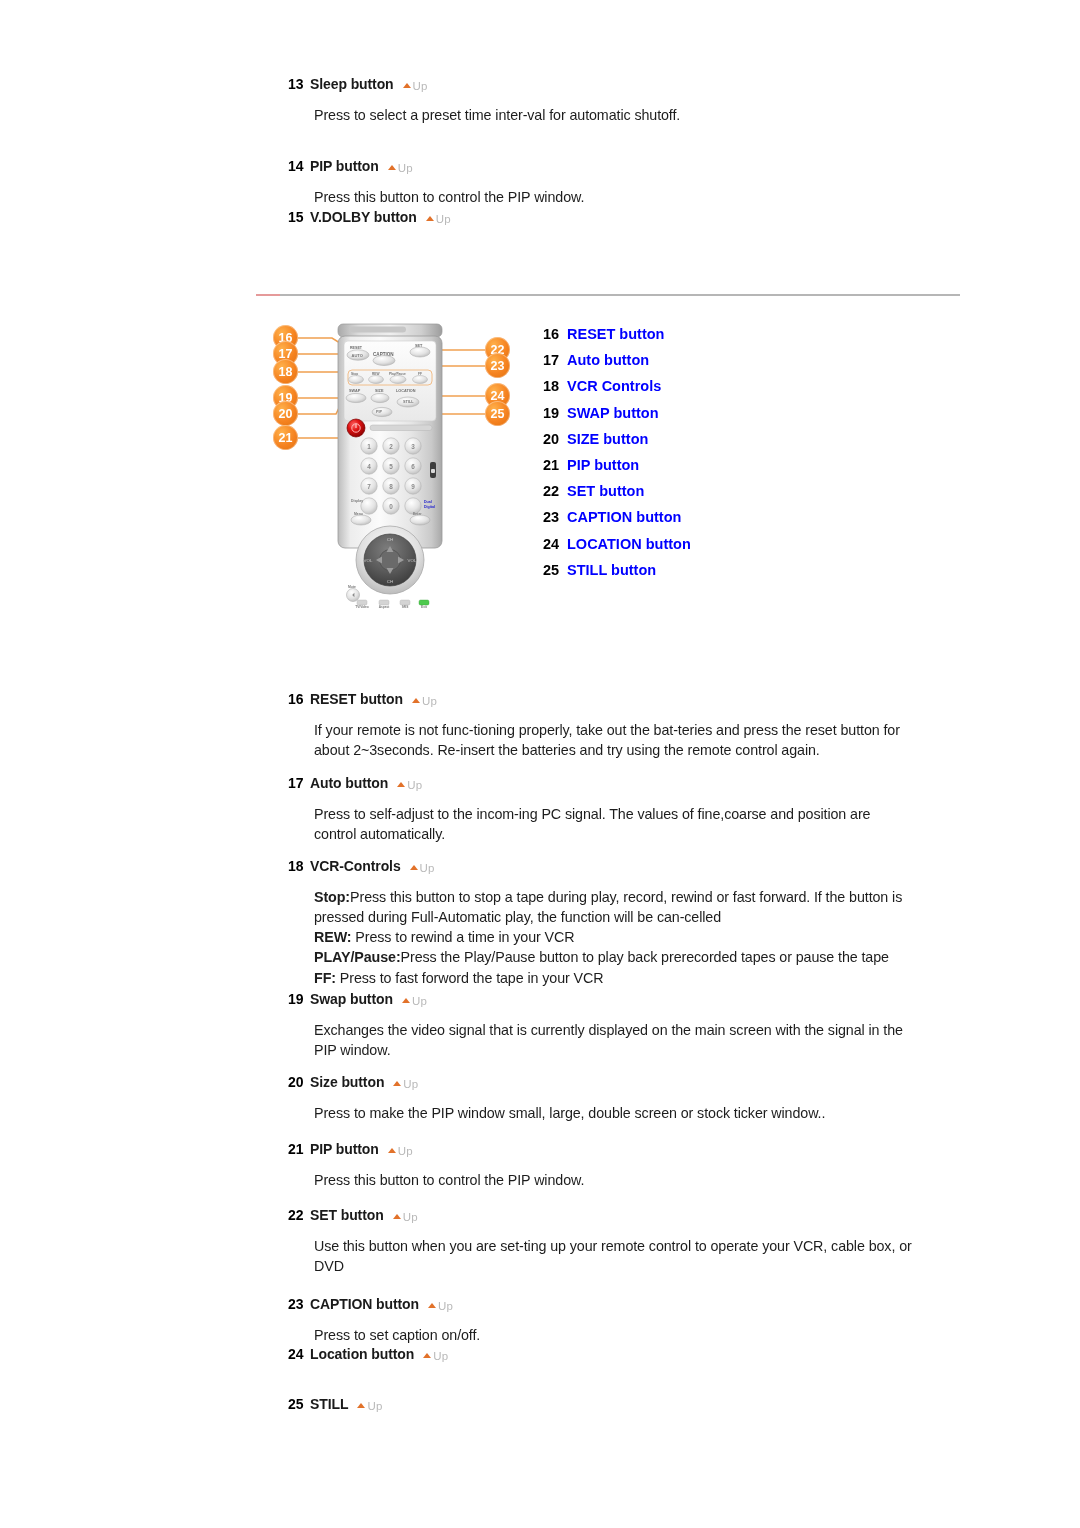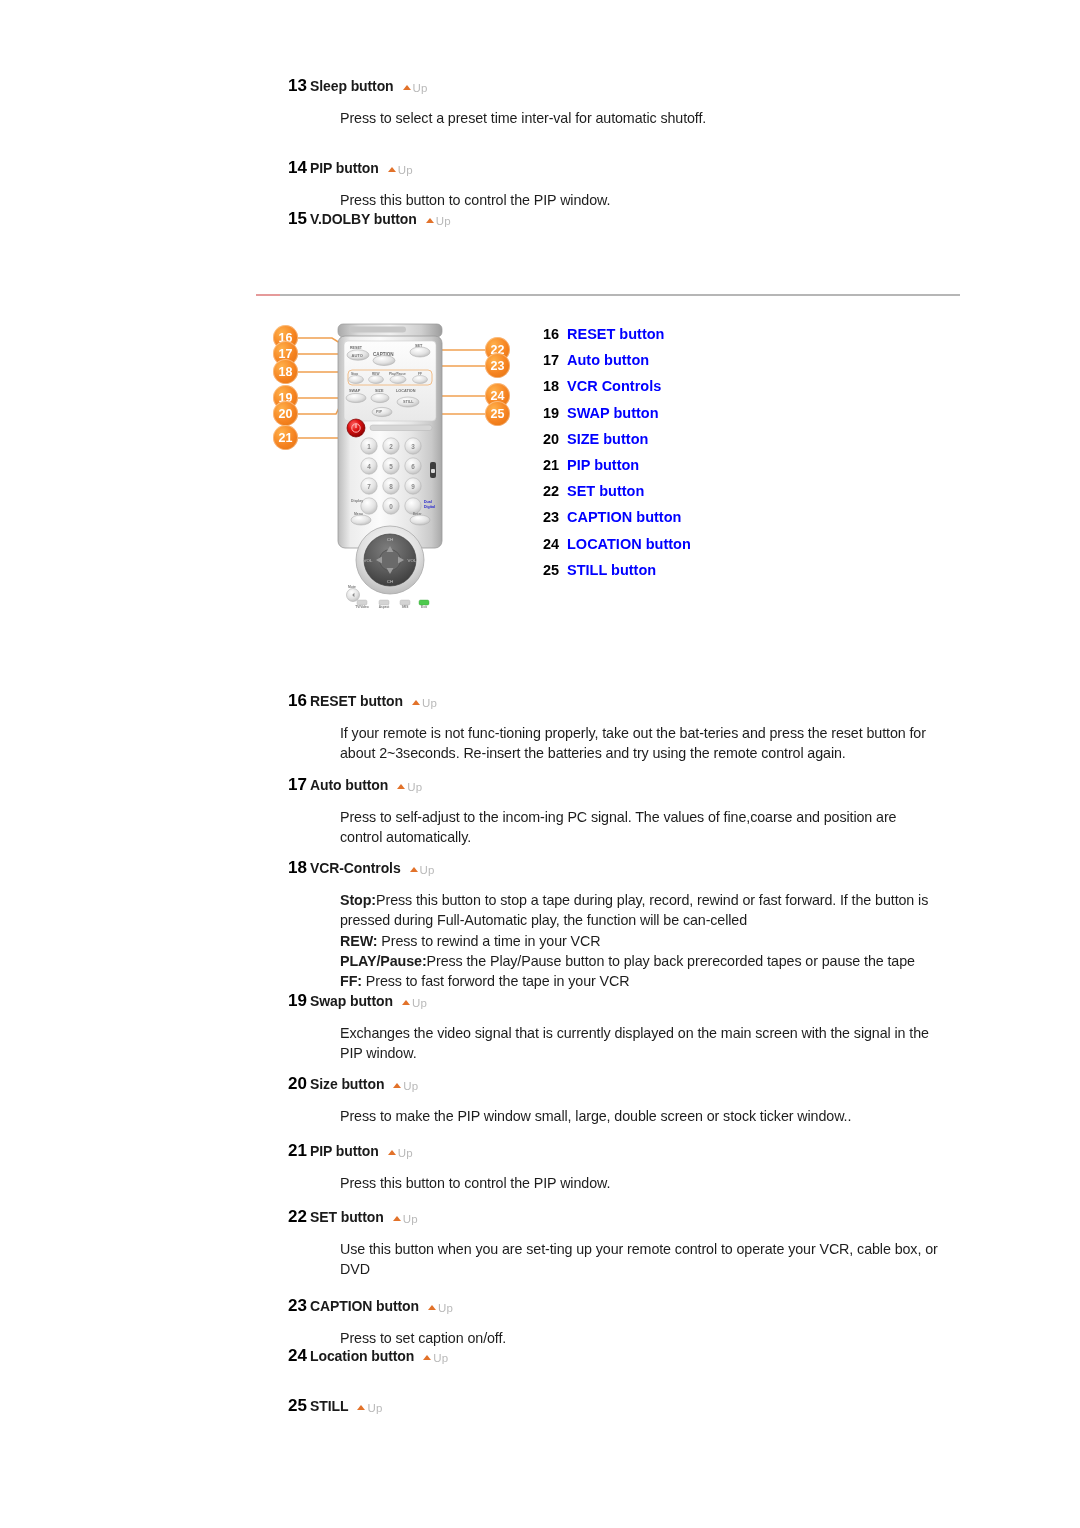--- a/index.html
+++ b/index.html
@@ -27,21 +27,21 @@
     position: absolute;
     left: 288px;
     width: 700px;
   }
   .head-row {
     display: flex;
     align-items: baseline;
     white-space: nowrap;
   }
   .head-num {
-    font-size: 17px;
+    font-size: 14px;
     font-weight: bold;
     color: #000;
     width: 22px;
     flex: 0 0 22px;
   }
   .head-label {
     font-size: 14px;
     font-weight: bold;
     color: #1a1a1a;
     letter-spacing: -0.1px;
@@ -70,21 +70,21 @@
   }
   .body-text {
     margin-top: 12px;
     margin-left: 26px;
     font-size: 14.3px;
     line-height: 1.42;
     color: #1d1d1d;
     letter-spacing: -0.1px;
   }
   .body-text b { font-weight: bold; }
-  .body-line { display: block; margin-left: 26px; }
+  .body-line { display: block; }
 
   
   .divider {
     position: absolute;
     left: 256px;
     width: 704px;
     height: 2px;
     background: #b6b6b6;
     top: 294px;
   }

